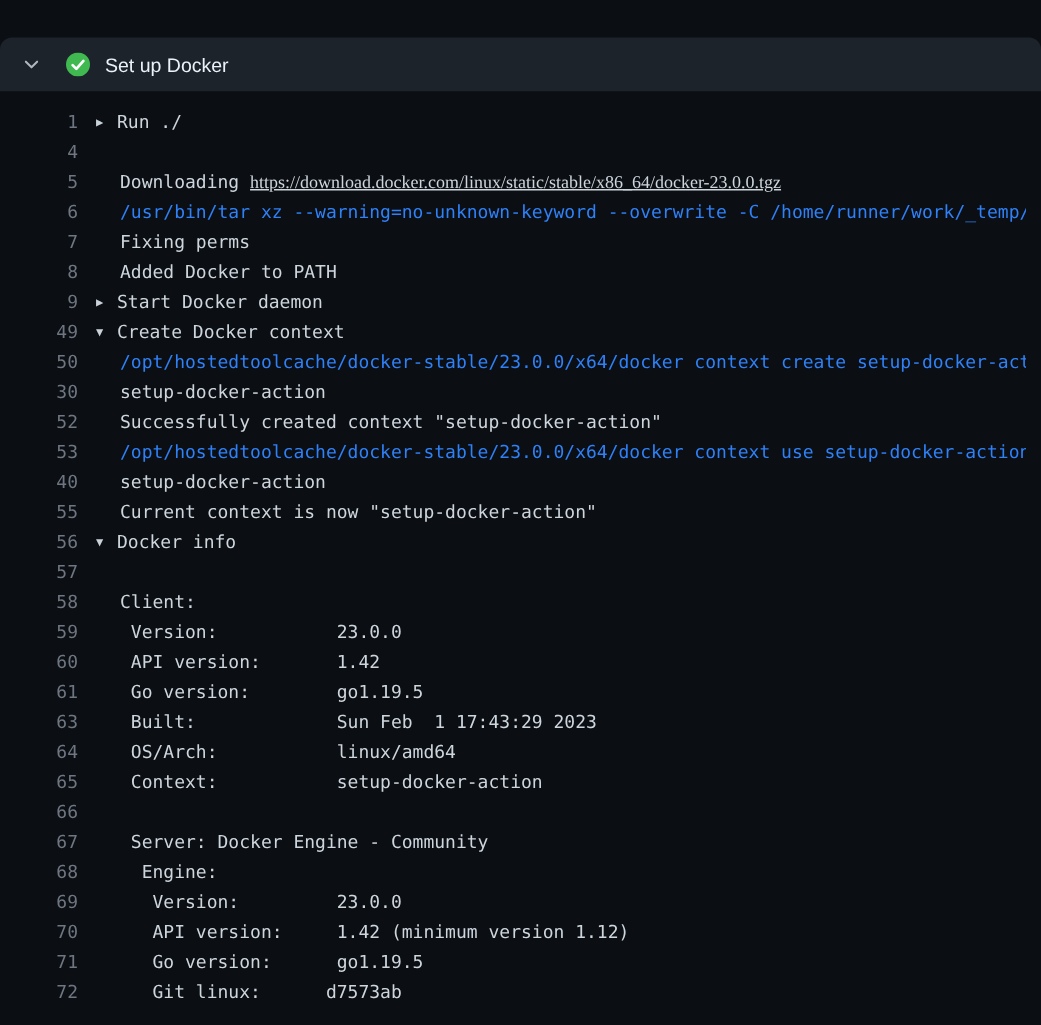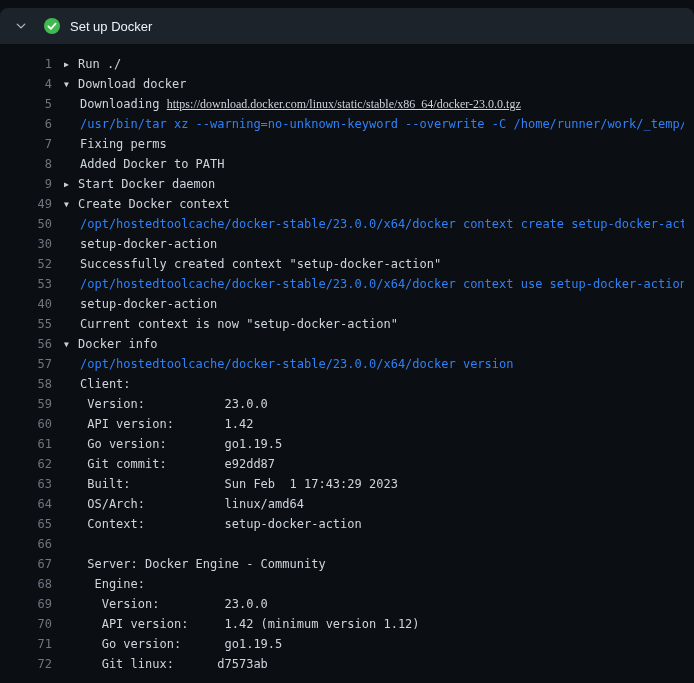--- a/index.html
+++ b/index.html
@@ -10,21 +10,21 @@
     --command-blue:#2f81f7;
     --success-green:#3fb950;
   }
   *{margin:0;padding:0;box-sizing:border-box;}
   html,body{width:694px;height:683px;overflow:hidden;}
   body{
     background:var(--log-bg);
     font-family:"DejaVu Sans Mono","Liberation Mono",monospace;
   }
   .step-header{
-    margin-top:8px;
+    margin-top:25px;
     height:36px;
     background:var(--header-bg);
     border-radius:8px 8px 0 0;
     display:flex;
     align-items:center;
     padding-left:14px;
     cursor:pointer;
   }
   .step-header .chev{
     width:14px;height:14px;
@@ -102,40 +102,39 @@
       <circle cx="8" cy="8" r="8" fill="#3fb950"></circle>
       <path d="M4.4 8.4 L6.9 10.9 L11.6 5.6" stroke="#ffffff" stroke-width="1.8" fill="none" stroke-linecap="round" stroke-linejoin="round"></path>
     </svg>
   </span>
   <span class="title">Set up Docker</span>
 </div>
 
 <div class="log-area">
   <div>
       <div class="row"><span class="num">1</span><span class="content"><span class="arrow">▶</span><span>Run ./</span></span></div>
-      <div class="row"><span class="num">4</span><span class="content"><span class="arrow">▼</span><span>Download docker</span></span></div>
+      <div class="row"><span class="num">4</span></div>
       <div class="row"><span class="num">5</span><span class="content indent">Downloading <a class="loglink">https://download.docker.com/linux/static/stable/x86_64/docker-23.0.0.tgz</a></span></div>
       <div class="row"><span class="num">6</span><span class="content indent cmd">/usr/bin/tar xz --warning=no-unknown-keyword --overwrite -C /home/runner/work/_temp/8c93</span></div>
       <div class="row"><span class="num">7</span><span class="content indent">Fixing perms</span></div>
       <div class="row"><span class="num">8</span><span class="content indent">Added Docker to PATH</span></div>
       <div class="row"><span class="num">9</span><span class="content"><span class="arrow">▶</span><span>Start Docker daemon</span></span></div>
       <div class="row"><span class="num">49</span><span class="content"><span class="arrow">▼</span><span>Create Docker context</span></span></div>
       <div class="row"><span class="num">50</span><span class="content indent cmd">/opt/hostedtoolcache/docker-stable/23.0.0/x64/docker context create setup-docker-action</span></div>
       <div class="row"><span class="num">30</span><span class="content indent">setup-docker-action</span></div>
       <div class="row"><span class="num">52</span><span class="content indent">Successfully created context "setup-docker-action"</span></div>
       <div class="row"><span class="num">53</span><span class="content indent cmd">/opt/hostedtoolcache/docker-stable/23.0.0/x64/docker context use setup-docker-action</span></div>
       <div class="row"><span class="num">40</span><span class="content indent">setup-docker-action</span></div>
       <div class="row"><span class="num">55</span><span class="content indent">Current context is now "setup-docker-action"</span></div>
       <div class="row"><span class="num">56</span><span class="content"><span class="arrow">▼</span><span>Docker info</span></span></div>
-      <div class="row"><span class="num">57</span><span class="content indent cmd">/opt/hostedtoolcache/docker-stable/23.0.0/x64/docker version</span></div>
+      <div class="row"><span class="num">57</span></div>
       <div class="row"><span class="num">58</span><span class="content indent">Client:</span></div>
       <div class="row"><span class="num">59</span><span class="content indent"> Version:           23.0.0</span></div>
       <div class="row"><span class="num">60</span><span class="content indent"> API version:       1.42</span></div>
       <div class="row"><span class="num">61</span><span class="content indent"> Go version:        go1.19.5</span></div>
-      <div class="row"><span class="num">62</span><span class="content indent"> Git commit:        e92dd87</span></div>
       <div class="row"><span class="num">63</span><span class="content indent"> Built:             Sun Feb  1 17:43:29 2023</span></div>
       <div class="row"><span class="num">64</span><span class="content indent"> OS/Arch:           linux/amd64</span></div>
       <div class="row"><span class="num">65</span><span class="content indent"> Context:           setup-docker-action</span></div>
       <div class="row"><span class="num">66</span><span class="content indent"></span></div>
       <div class="row"><span class="num">67</span><span class="content indent"> Server: Docker Engine - Community</span></div>
       <div class="row"><span class="num">68</span><span class="content indent">  Engine:</span></div>
       <div class="row"><span class="num">69</span><span class="content indent">   Version:         23.0.0</span></div>
       <div class="row"><span class="num">70</span><span class="content indent">   API version:     1.42 (minimum version 1.12)</span></div>
       <div class="row"><span class="num">71</span><span class="content indent">   Go version:      go1.19.5</span></div>
       <div class="row"><span class="num">72</span><span class="content indent">   Git linux:      d7573ab</span></div>

